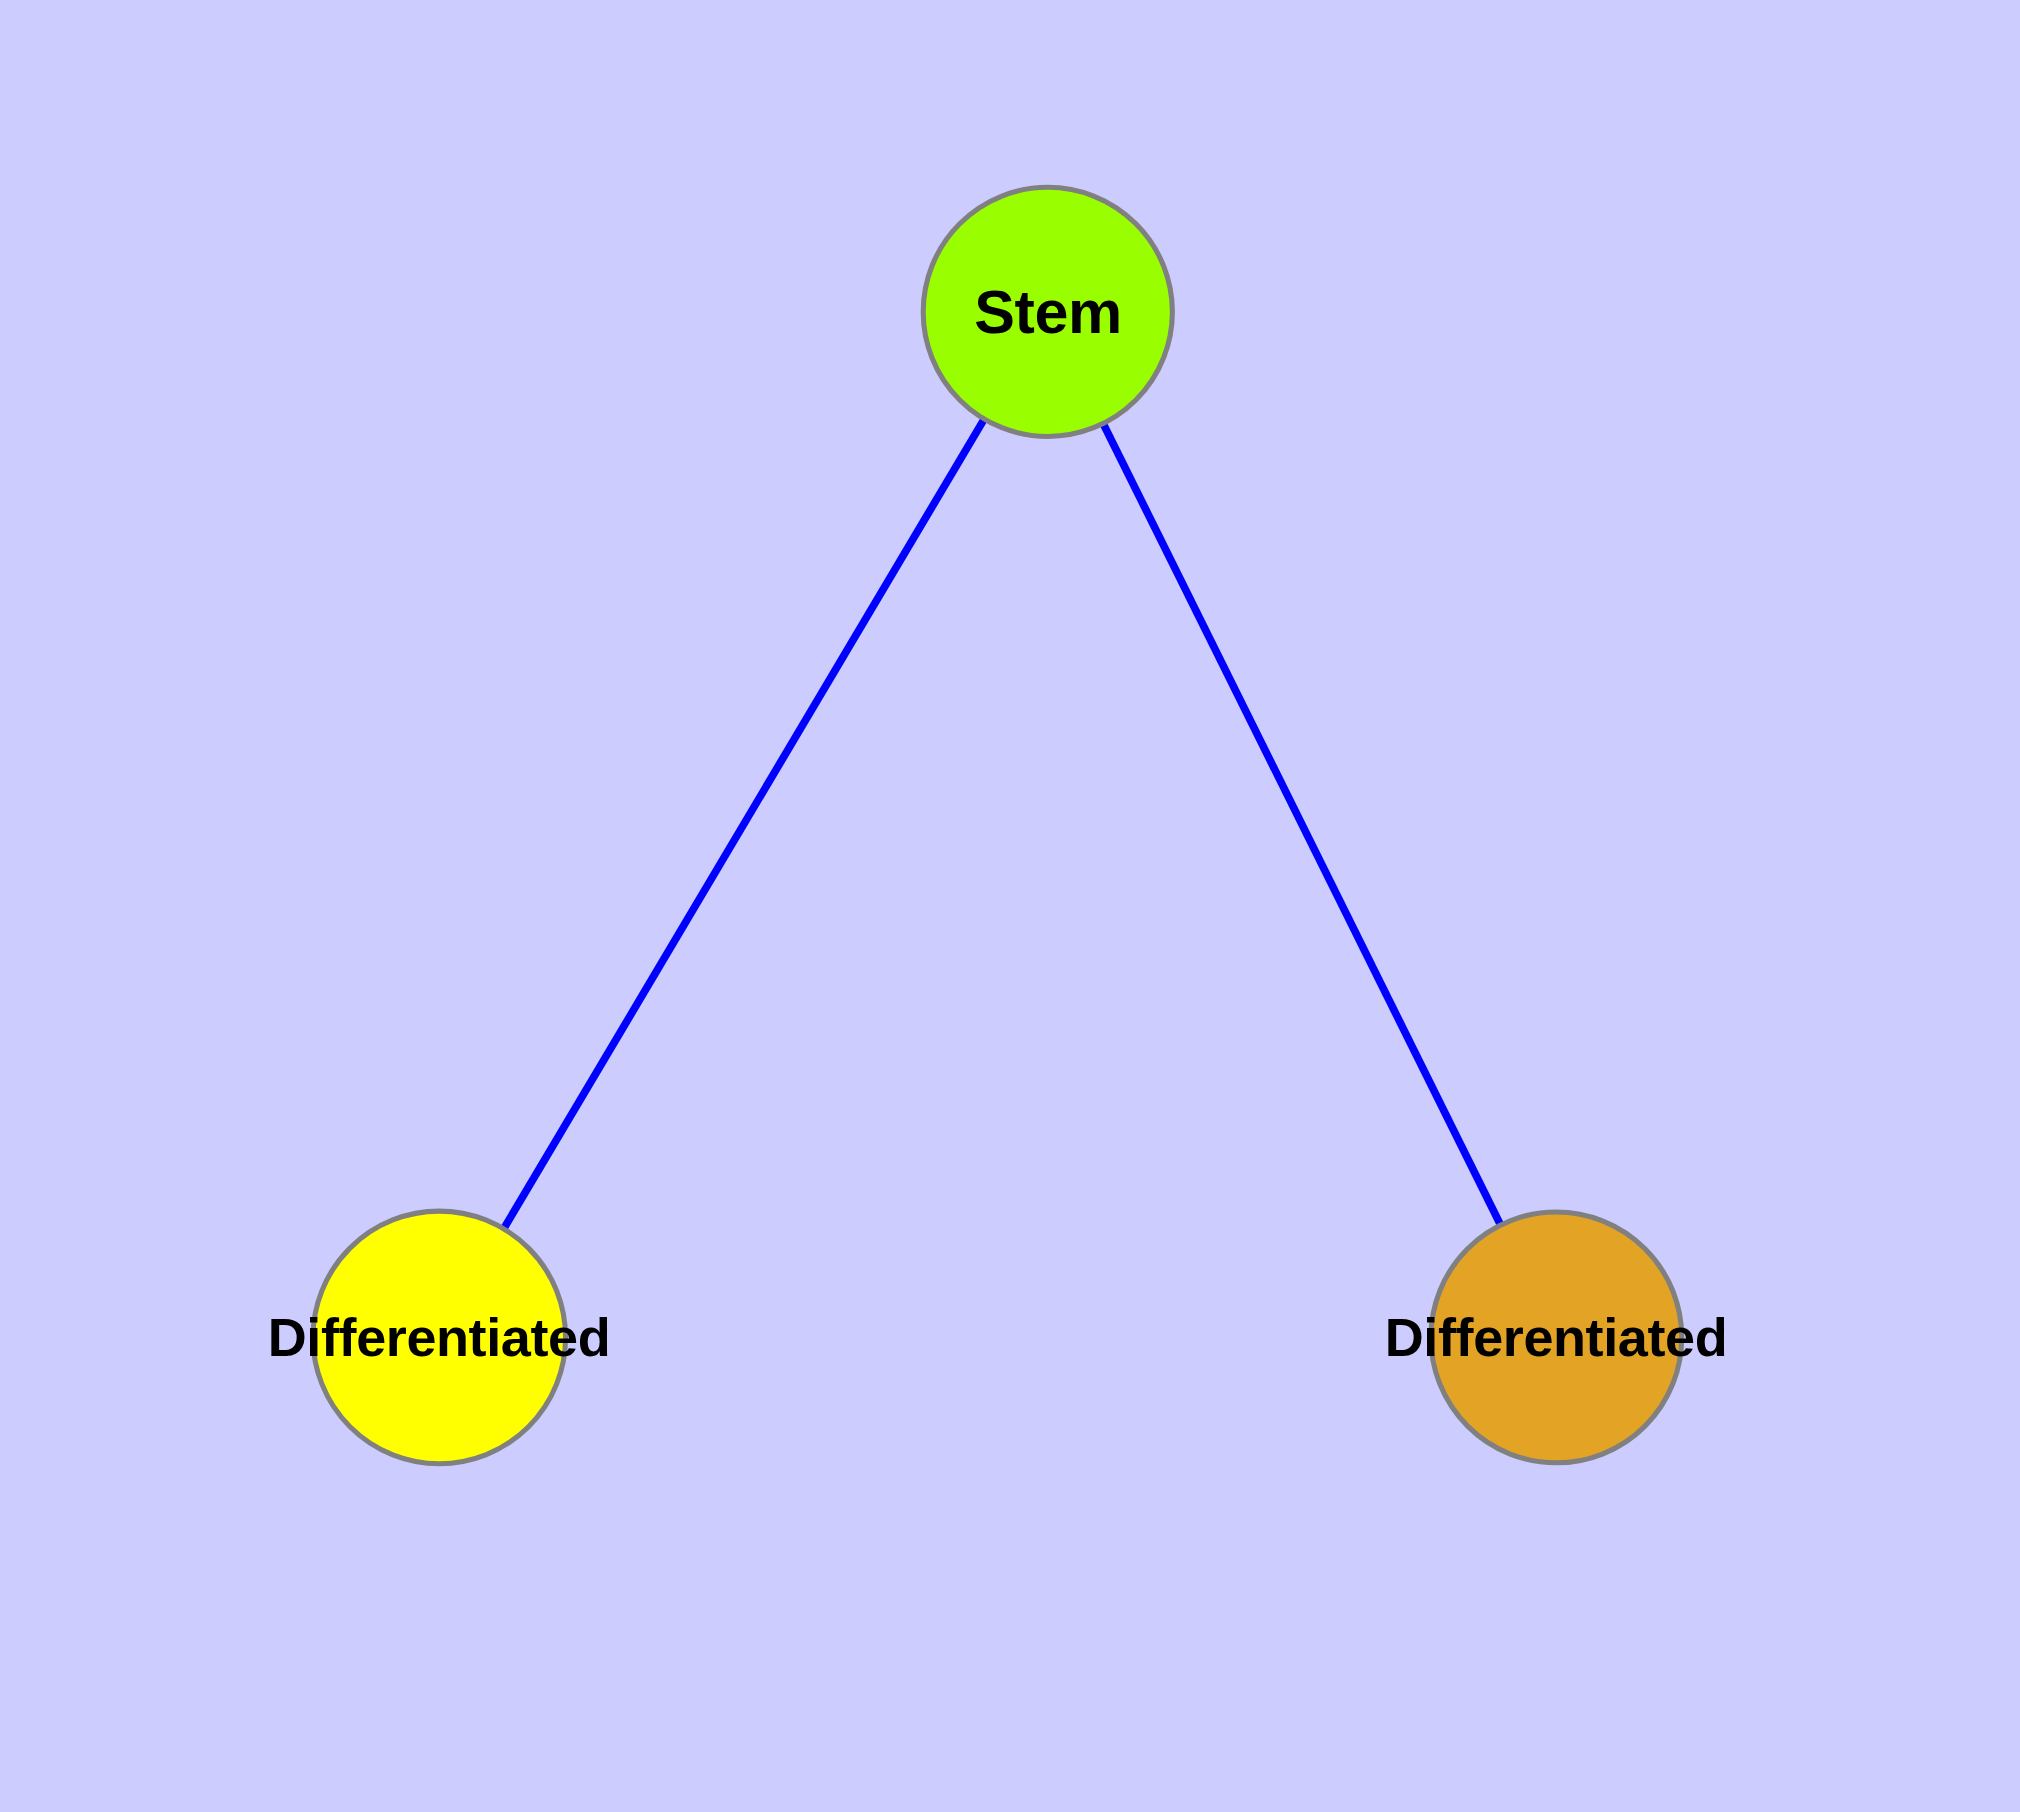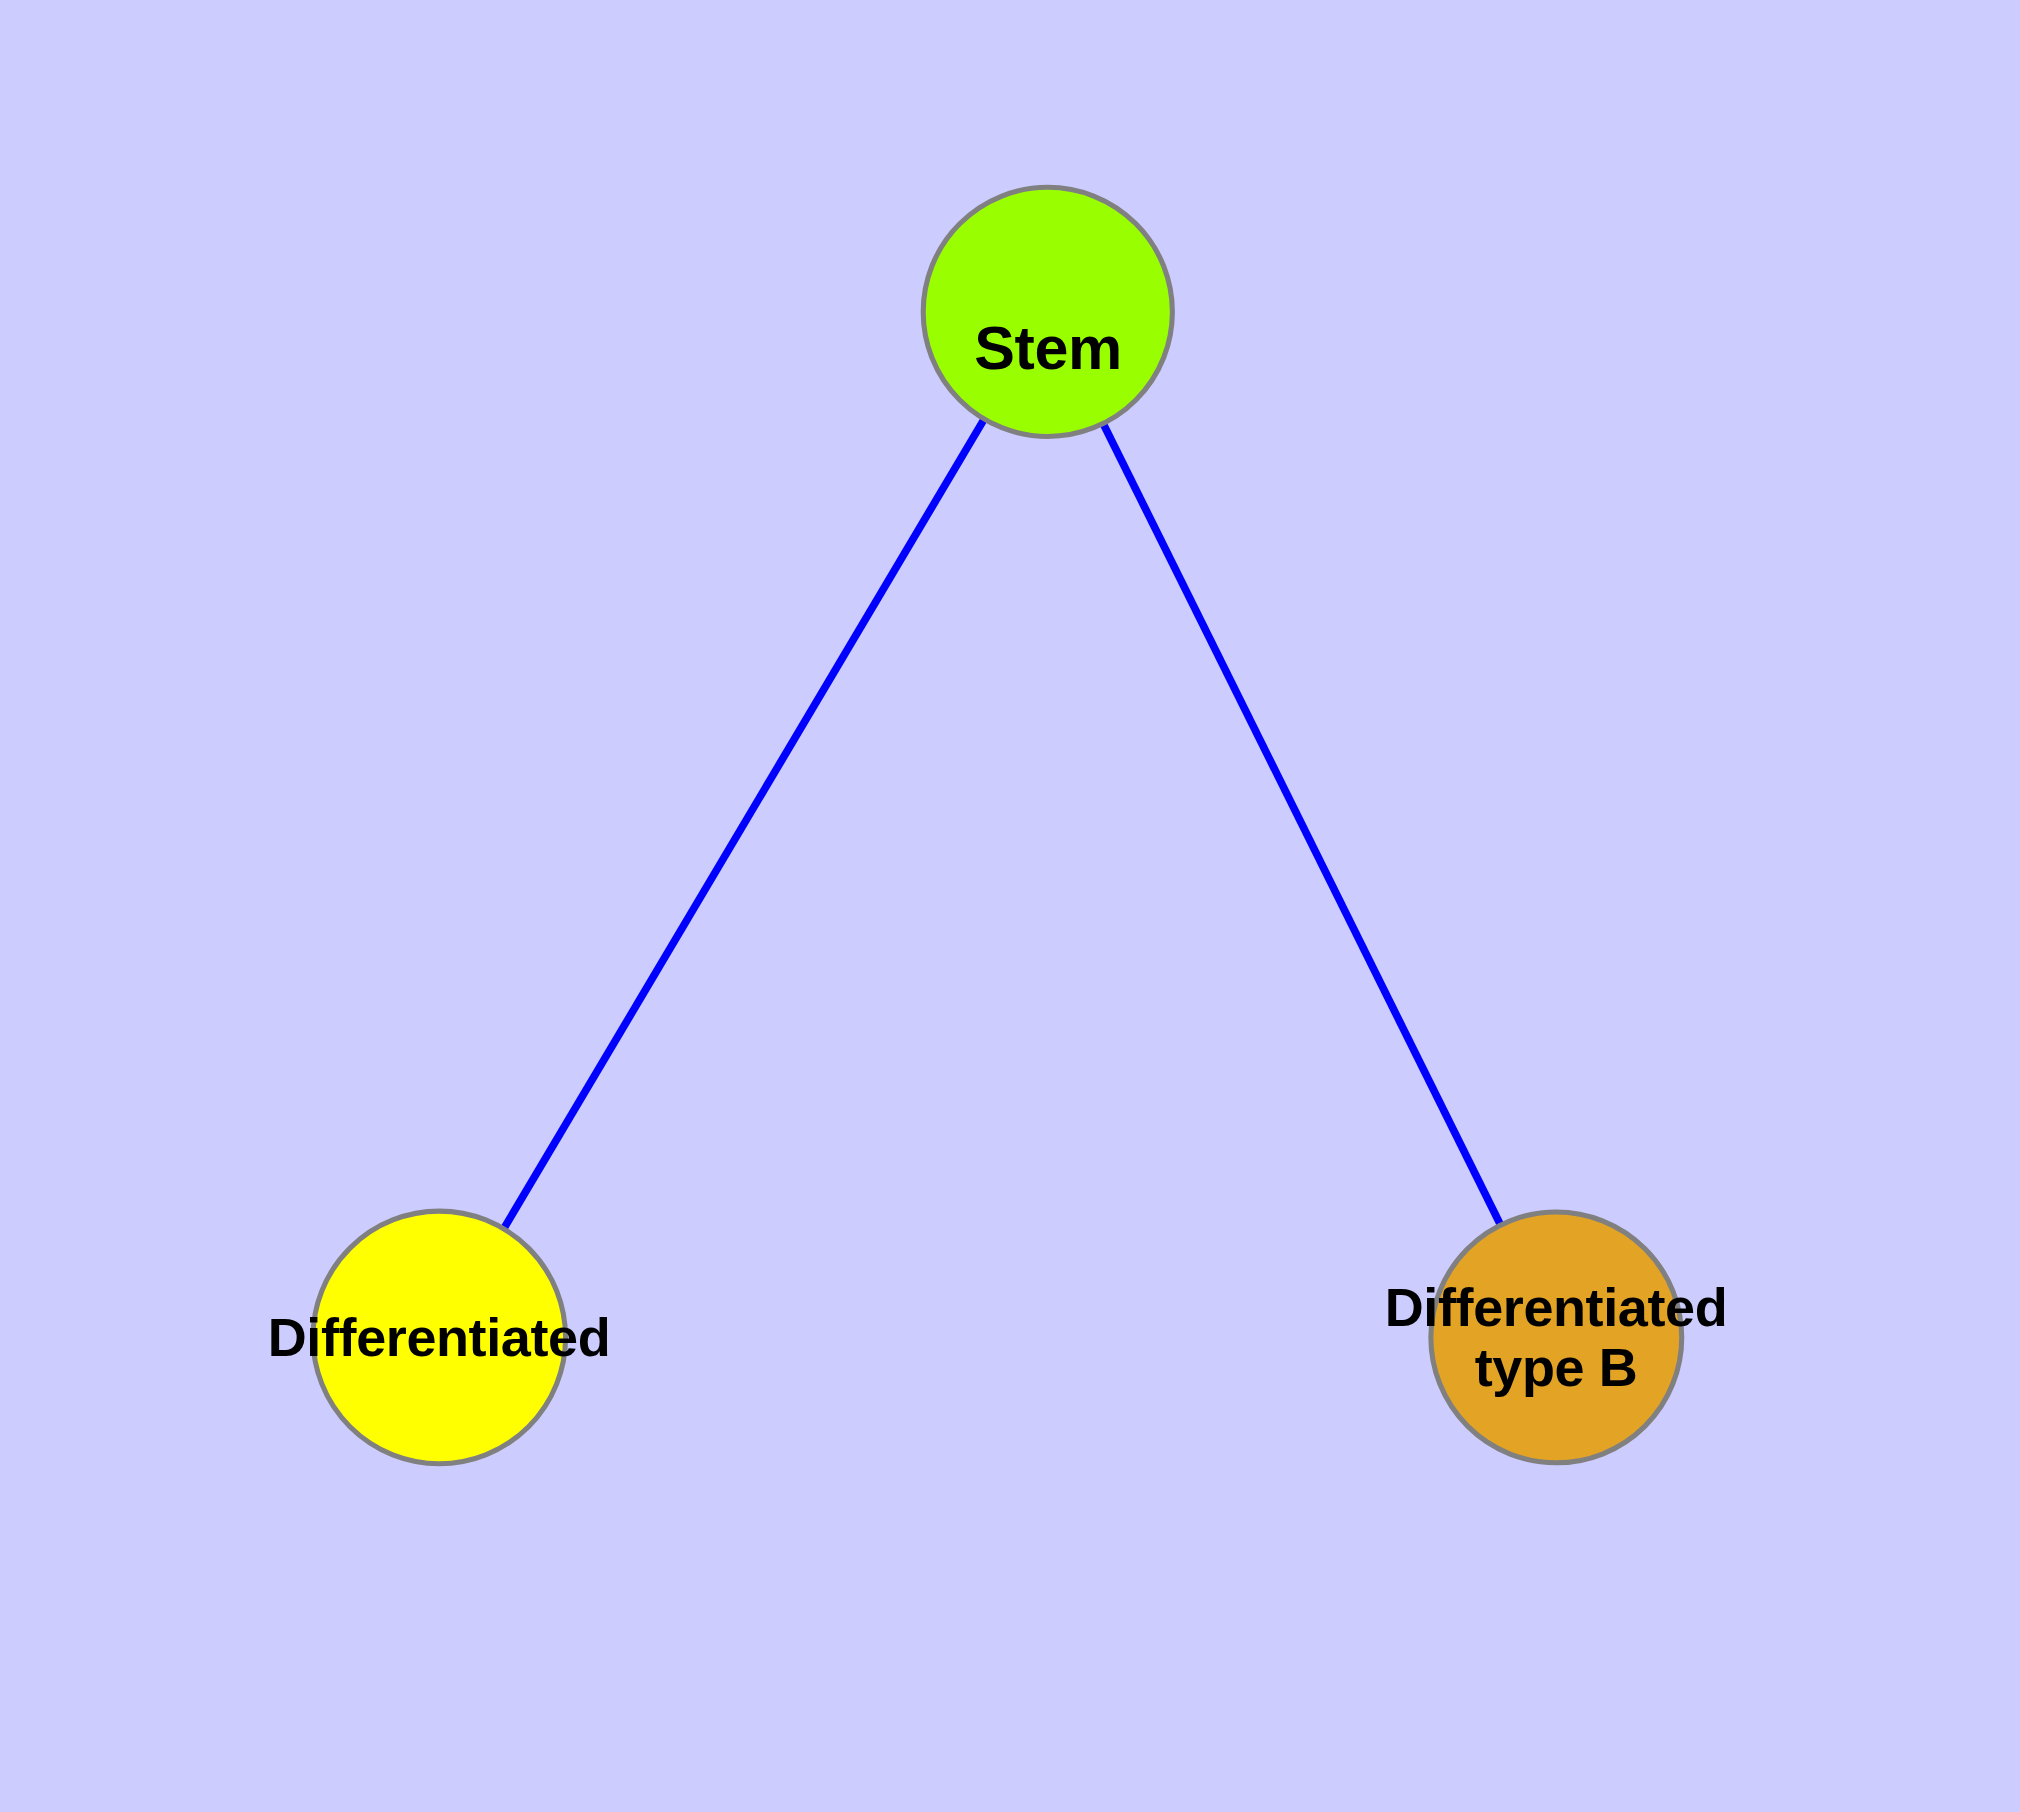--- a/index.html
+++ b/index.html
@@ -29,21 +29,20 @@
     font-weight: bold;
     text-align: center;
     white-space: pre;
     line-height: 1.12;
     letter-spacing: -0.4px;
     pointer-events: none;
     transform: translate(-50%, -50%);
   }
   .node-label.root {
     font-size: 61px;
-    margin-top: 36px;
   }
   .node-label.leaf {
     font-size: 54px;
   }
 </style>
 </head>
 <body style="background: rgb(204, 204, 255);">
 
 <div id="stage" style="width: 2021px; height: 1812px;">
   <svg id="graph-canvas" viewBox="0 0 2384 2138" xmlns="http://www.w3.org/2000/svg" style="width: 2021px; height: 1812px;">
@@ -54,16 +53,16 @@
       </g>
     <g id="node-layer">
         <circle cx="1236" cy="368" r="147" fill="#99ff00" stroke="#808080" stroke-width="6"></circle>
         <circle cx="518" cy="1578" r="149" fill="#ffff00" stroke="#808080" stroke-width="6"></circle>
         <circle cx="1836" cy="1578" r="148" fill="#e3a324" stroke="#808080" stroke-width="6"></circle>
       </g>
   </svg>
   <div id="label-layer">
       <div class="node-label root" style="left: 1048px; top: 312px; font-size: 61px; color: rgb(0, 0, 0);"><div>Stem</div></div>
       <div class="node-label leaf" style="left: 439px; top: 1337px; font-size: 54px; color: rgb(0, 0, 0);"><div>Differentiated</div></div>
-      <div class="node-label leaf" style="left: 1556px; top: 1337px; font-size: 54px; color: rgb(0, 0, 0);"><div>Differentiated</div><div>type B</div></div>
+      <div class="node-label leaf" style="left: 1556px; top: 1337px; font-size: 54px; color: rgb(0, 0, 0);"><div>Differentiated</div></div>
     </div>
 </div>
 
 
 </body></html>

